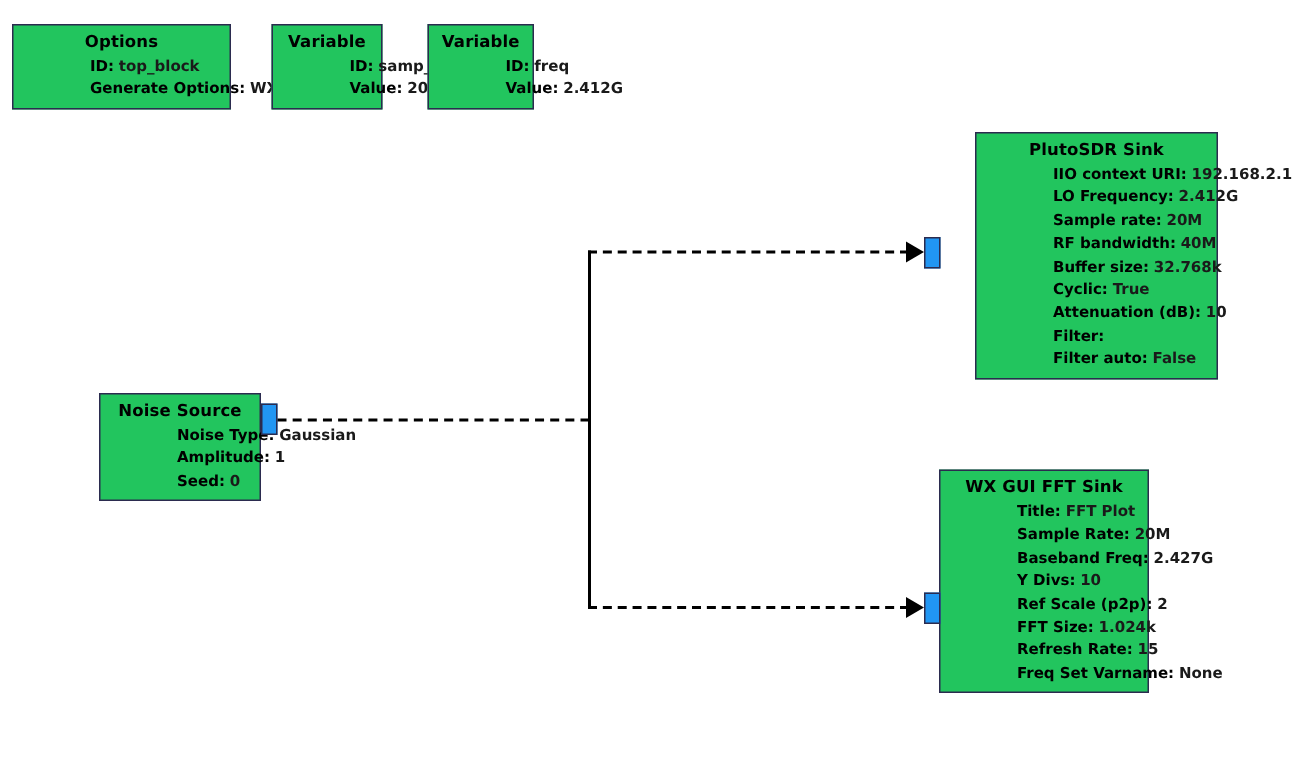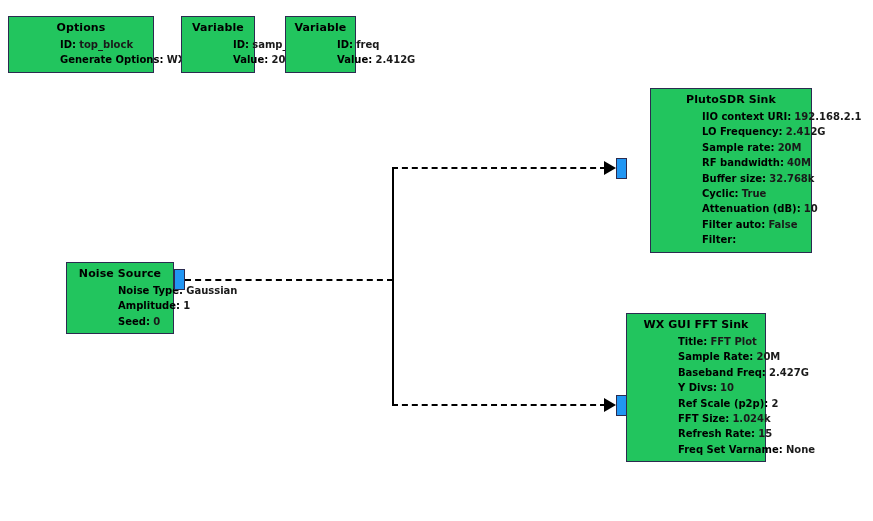--- a/index.html
+++ b/index.html
@@ -162,27 +162,27 @@
     </div>
     <div class="param">
       <span class="k">Cyclic:</span>
       <span class="v">True</span>
     </div>
     <div class="param">
       <span class="k">Attenuation (dB):</span>
       <span class="v">10</span>
     </div>
     <div class="param">
+      <span class="k">Filter:</span>
+      <span class="v"></span>
+    </div>
+    <div class="param">
       <span class="k">Filter auto:</span>
       <span class="v">False</span>
     </div>
-    <div class="param">
-      <span class="k">Filter:</span>
-      <span class="v"></span>
-    </div>
   </div>
   <div class="port" id="port-pluto-in" style="left:616px; top:158px;"></div>
   <div class="arrow" id="arrow-pluto-in" style="left:604px; top:161px;"></div>
 
   <div class="block" id="block-wx-gui-fft-sink" style="left:626px; top:313px; width:140px;">
     <div class="block-title">WX GUI FFT Sink</div>
     <div class="param">
       <span class="k">Title:</span>
       <span class="v">FFT Plot</span>
     </div>

